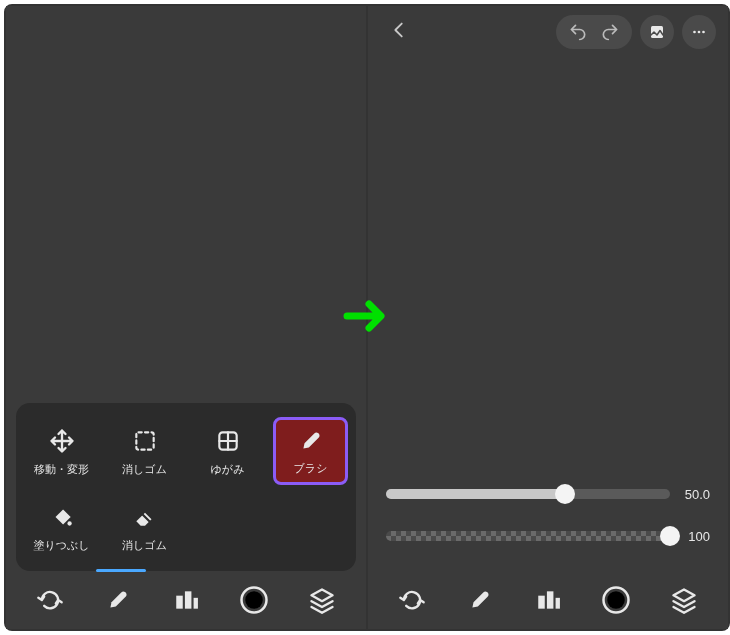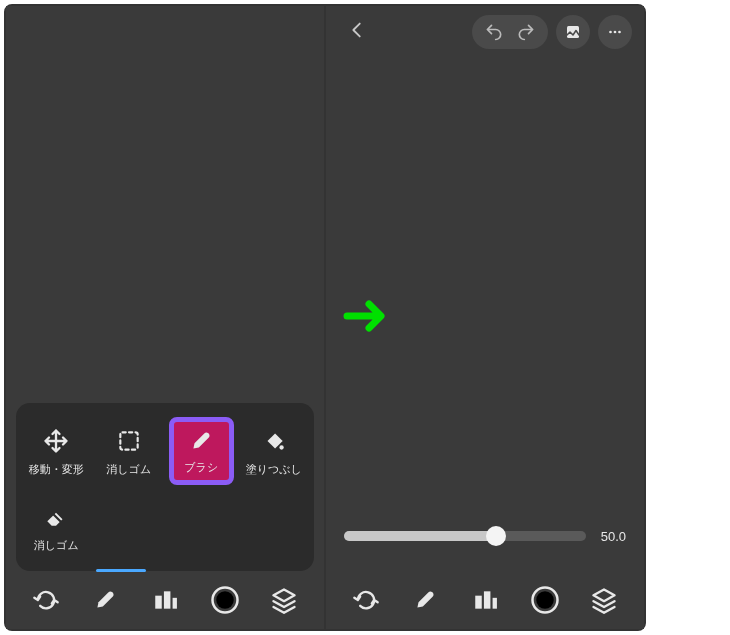--- a/index.html
+++ b/index.html
@@ -7,21 +7,21 @@
     background: #fff;
     font-family: -apple-system, "Hiragino Sans", sans-serif;
     width: 730px;
     height: 635px;
     position: relative;
     overflow: hidden;
   }
   .container {
     position: absolute;
     top: 4px; left: 4px;
-    width: 642px; height: 627px;
+    width: 726px; height: 627px;
     border: 2px solid #333;
     border-radius: 8px;
     display: flex;
     background: #fff;
   }
   .panel {
     flex: 1;
     background: #3a3a3a;
     position: relative;
     display: flex;
@@ -49,22 +49,22 @@
     align-items: center;
     justify-content: center;
     gap: 6px;
     padding: 6px 2px;
     border-radius: 8px;
     color: #e8e8e8;
     cursor: pointer;
     height: 68px;
   }
   .tool-item.selected {
-    border: 5px solid #8b5cf6;
-    background: #be185d;
+    border: 3px solid #8b5cf6;
+    background: #7f1d1d;
     text-align: center;
   }
   .tool-label {
     font-size: 11px;
     white-space: nowrap;
   }
   .tool-icon { width: 30px; height: 30px; display: flex; align-items: center; justify-content: center; }
   .bottom-bar {
     display: flex;
     justify-content: space-around;
@@ -186,20 +186,29 @@
         <span class="tool-label">移動・変形</span>
       </div>
       <div class="tool-item">
         <span class="tool-icon">
           <svg viewBox="0 0 24 24" width="26" height="26">
               <rect x="4" y="4" width="16" height="16" rx="2" stroke-dasharray="3 3"></rect>
             </svg>
         </span>
         <span class="tool-label">消しゴム</span>
       </div>
+      <div class="tool-item">
+        <span class="tool-icon">
+          <svg viewBox="0 0 24 24" width="26" height="26">
+              <rect x="4" y="4" width="16" height="16" rx="3"></rect>
+              <path d="M4 12h16M12 4v16"></path>
+            </svg>
+        </span>
+        <span class="tool-label">ゆがみ</span>
+      </div>
 
       <div class="tool-item selected">
         <span class="tool-icon">
           <svg viewBox="0 0 24 24" width="26" height="26">
               <path d="M15 5c2-2 4 0 4 0s2 2 0 4l-9 9-5 1 1-5 9-9z" fill="#e8e8e8" stroke="none"></path>
             </svg>
         </span>
         <span class="tool-label">ブラシ</span>
       </div>
       <div class="tool-item">
@@ -297,20 +306,26 @@
     <div class="canvas-area"></div>
 
     <div class="slider-area">
       <div class="slider-row">
         <div class="slider-track track-bg-solid">
           <div class="track-fill" style="width:63%"></div>
           <div class="thumb" style="left:63%"></div>
         </div>
         <div class="slider-value">50.0</div>
       </div>
+      <div class="slider-row">
+        <div class="slider-track track-bg-checker">
+          <div class="thumb" style="left:100%"></div>
+        </div>
+        <div class="slider-value">100</div>
+      </div>
     </div>
 
     <div class="bottom-bar">
       <div class="bottom-btn">
         <svg viewBox="0 0 24 24" width="28" height="28">
             <path d="M5 12a7 7 0 1 1 2 5M5 12l-3-2M5 12l2-3M19 12l3 2M19 12l-2 3"></path>
           </svg>
       </div>
       <div class="bottom-btn">
         <svg viewBox="0 0 24 24" width="26" height="26">

